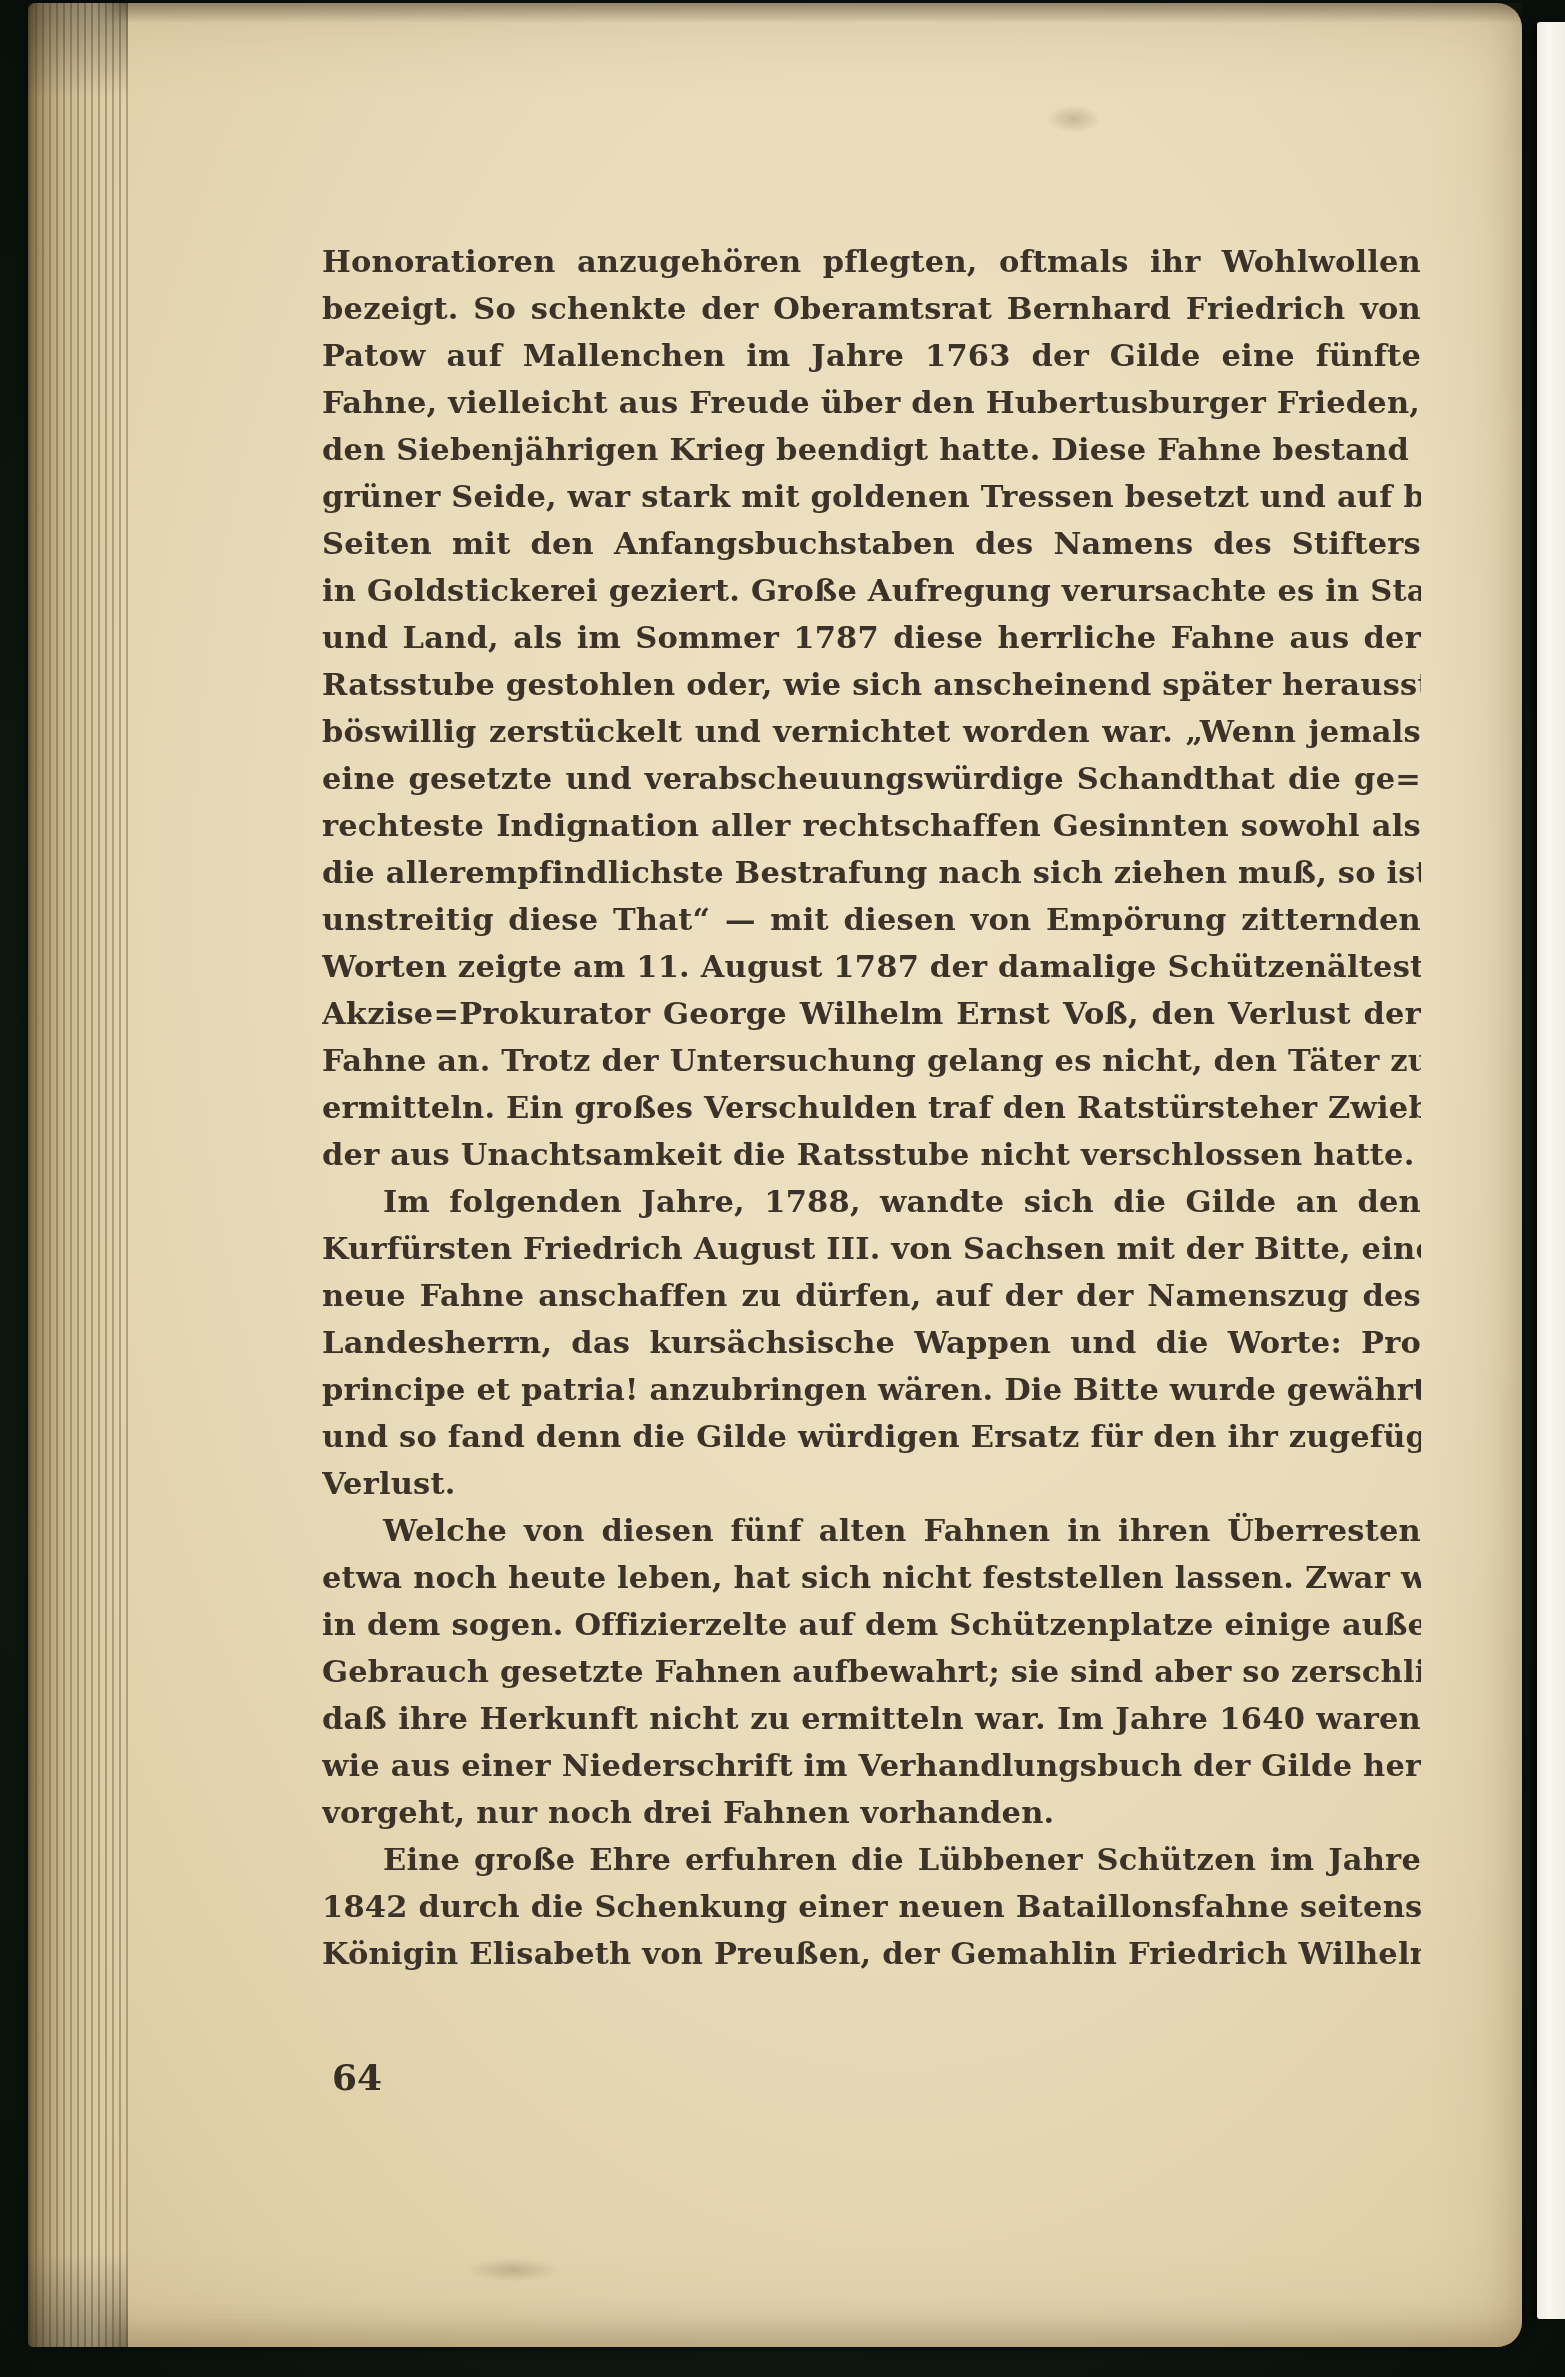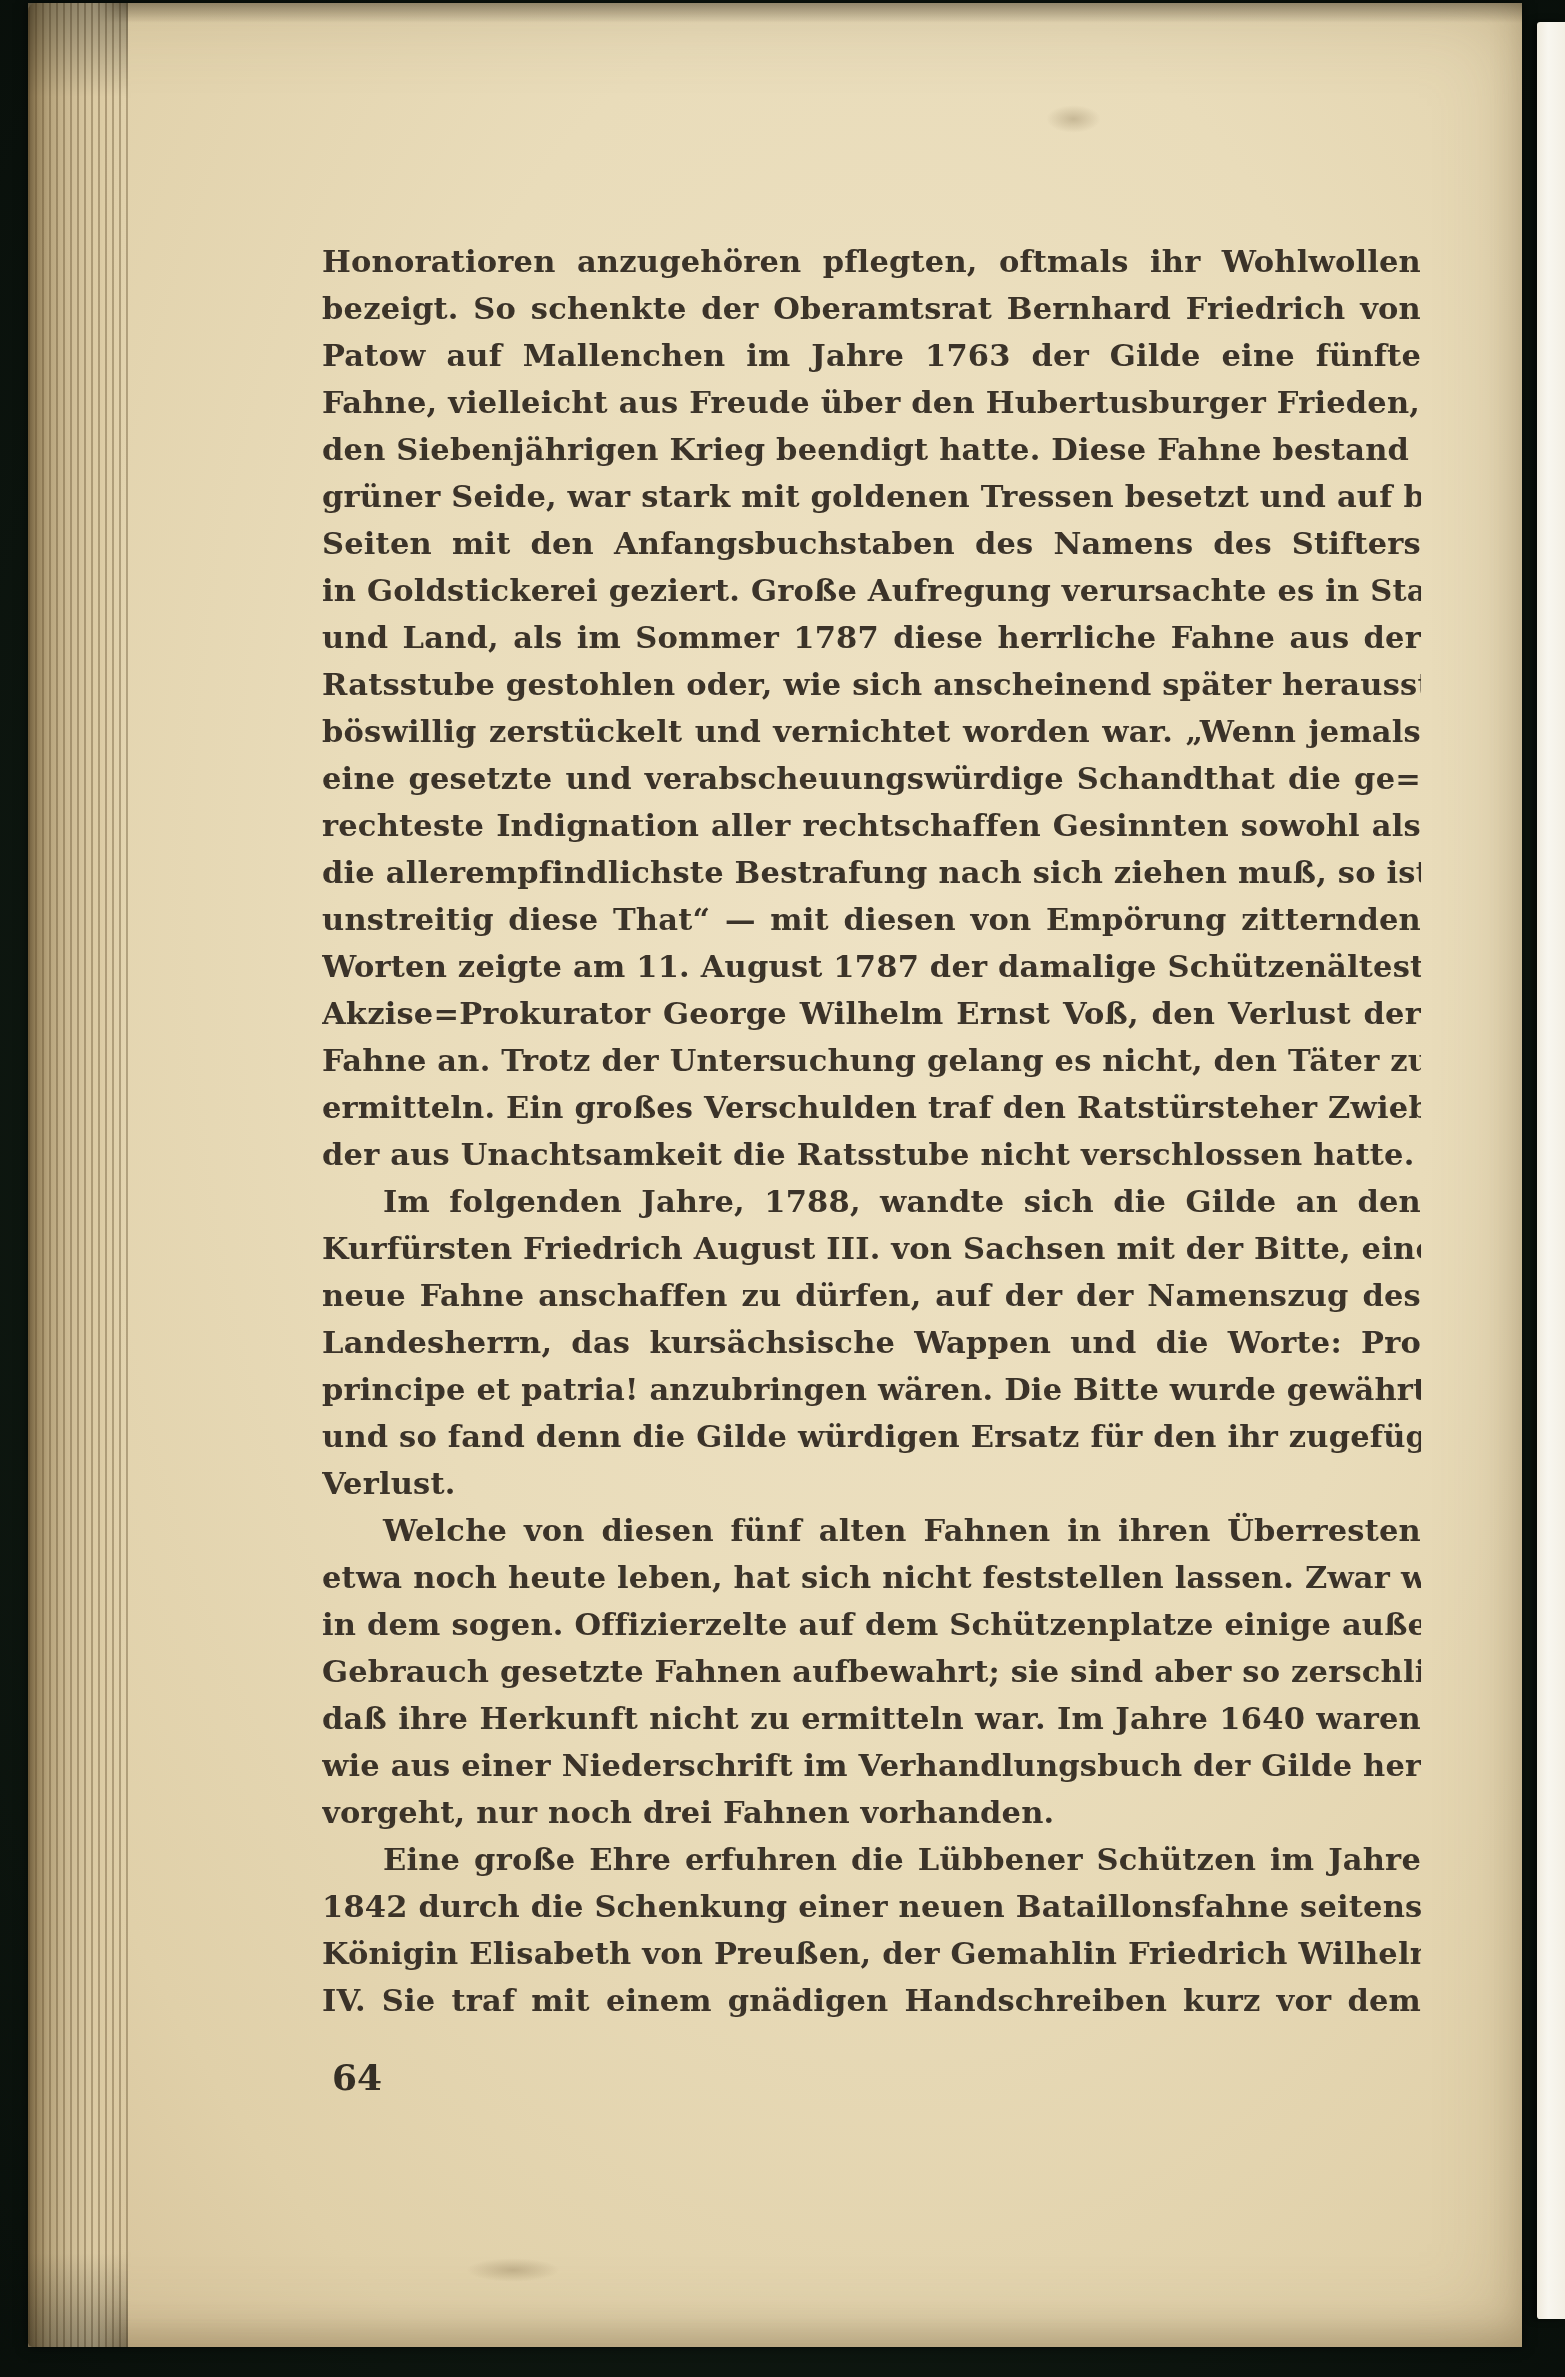--- a/index.html
+++ b/index.html
@@ -19,20 +19,21 @@
   .book-page{
     position:absolute;
     left:28px;top:3.1px;
     width:1494px;height:2344px;
     background:
       radial-gradient(ellipse at 58% 38%, #eee2c4 0%, #e9dcba 45%, #e0d0a9 80%, #d5c199 100%);
     box-shadow:
       inset 0 0 86px rgba(120,95,55,.30),
       inset 0 -14px 31px rgba(90,70,40,.25),
       0 0 11px rgba(0,0,0,.6);
+    border-radius: 25px;
   }
   
   .page-edge-stack{
     position:absolute;
     left:0;top:0;bottom:0;
     width:100px;
     background:
       repeating-linear-gradient(90deg,
         rgba(96,76,44,.38) 0 1.6px,
         rgba(0,0,0,0) 1.6px 7px),
@@ -137,20 +138,19 @@
       <div class="line indent">Welche von diesen fünf alten Fahnen in ihren Überresten</div>
       <div class="line">etwa noch heute leben, hat sich nicht feststellen lassen.  Zwar werden</div>
       <div class="line">in dem sogen. Offizierzelte auf dem Schützenplatze einige außer</div>
       <div class="line">Gebrauch gesetzte Fahnen aufbewahrt; sie sind aber so zerschlissen,</div>
       <div class="line">daß ihre Herkunft nicht zu ermitteln war.  Im Jahre 1640 waren</div>
       <div class="line">wie aus einer Niederschrift im Verhandlungsbuch der Gilde her=</div>
       <div class="line para-end">vorgeht, nur noch drei Fahnen vorhanden.</div>
       <div class="line indent">Eine große Ehre erfuhren die Lübbener Schützen im Jahre</div>
       <div class="line">1842 durch die Schenkung einer neuen Bataillonsfahne seitens der</div>
       <div class="line">Königin Elisabeth von Preußen, der Gemahlin Friedrich Wilhelms</div>
-      <div class="line">IV.  Sie traf mit einem gnädigen Handschreiben kurz vor dem</div>
     </div>
 
   <div class="page-number">64</div>
 </div>
 
 <div class="next-page-edge"></div>
 
 
 </body></html>

